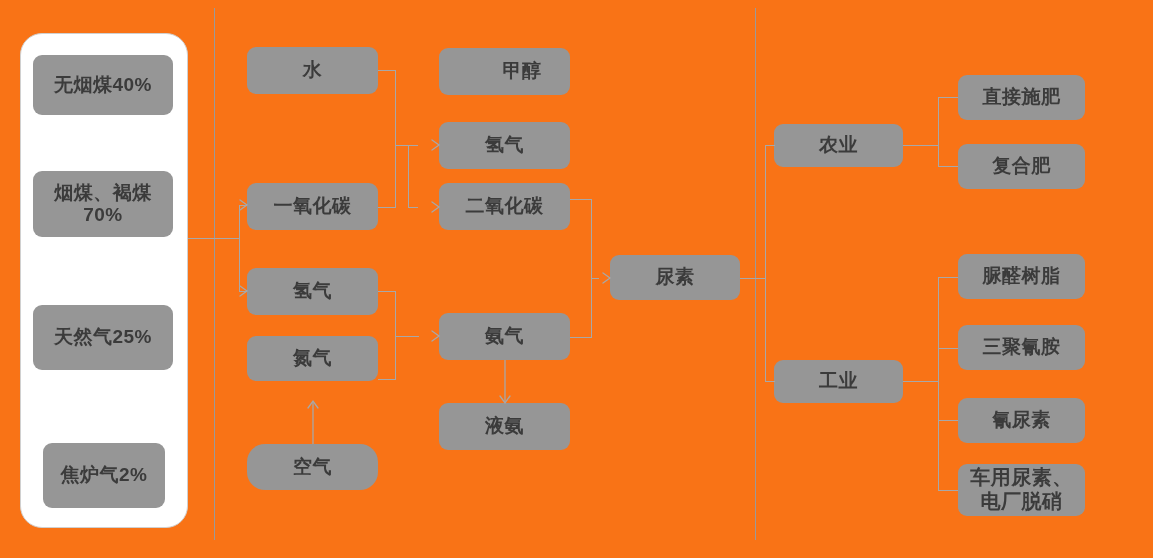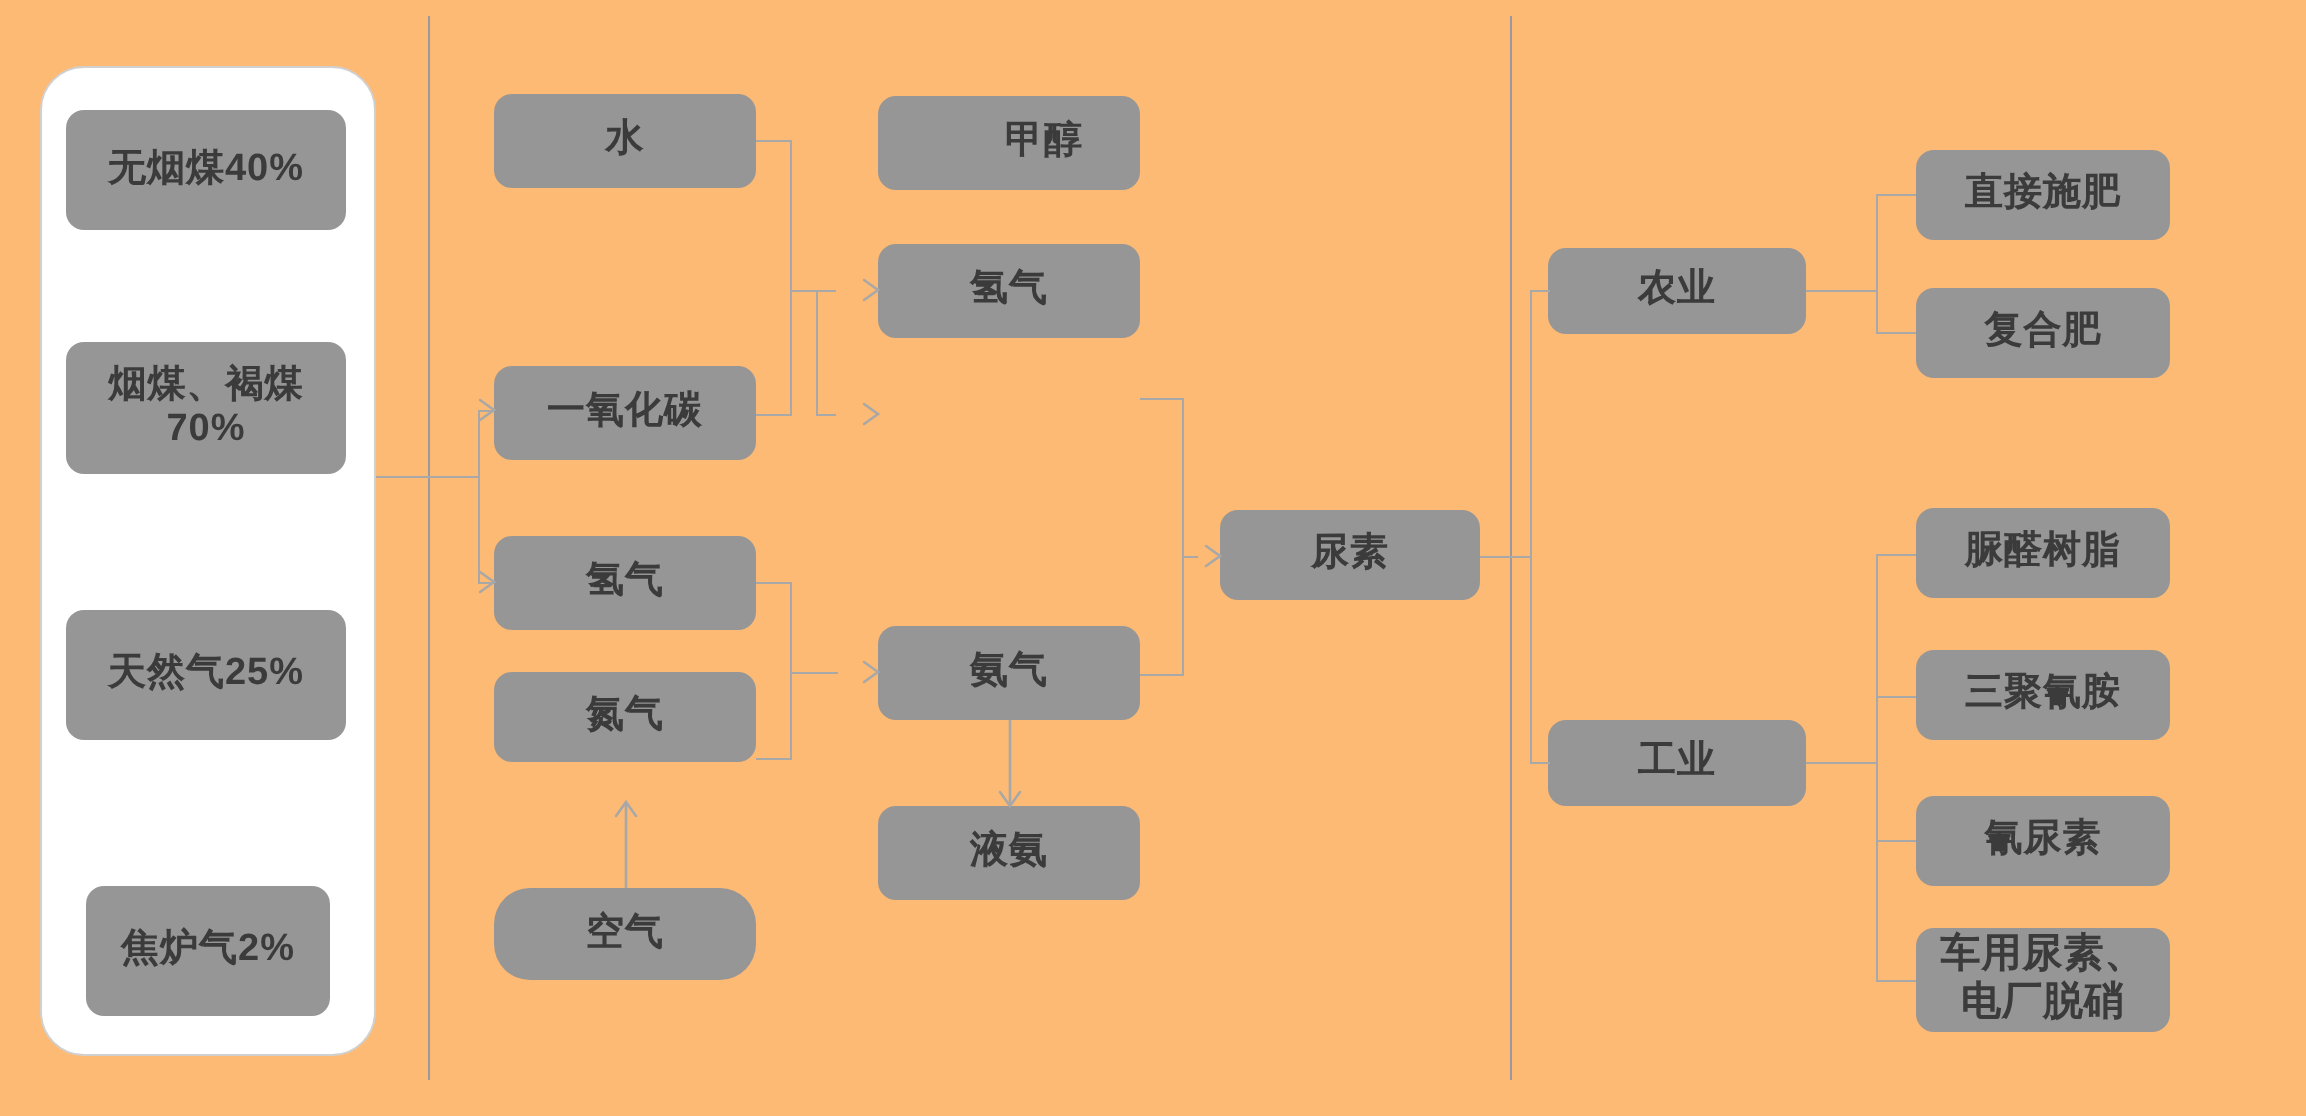--- a/index.html
+++ b/index.html
@@ -7,21 +7,21 @@
     padding: 0;
     background: #ffffff;
   }
   body {
     font-family: "Liberation Sans", "DejaVu Sans", sans-serif;
   }
   #canvas {
     position: relative;
     width: 1153px;
     height: 558px;
-    background: #fdba74;
+    background: #f97316;
     overflow: hidden;
   }
   .node {
     position: absolute;
     background: #969696;
     color: #3b3b3b;
     border-radius: 9px;
     display: flex;
     align-items: center;
     justify-content: center;
@@ -76,20 +76,21 @@
   <div class="node" style="left:33px; top:55px; width:140px; height:60px;">无烟煤40%</div>
   <div class="node" style="left:33px; top:171px; width:140px; height:66px;">烟煤、褐煤
 70%</div>
   <div class="node" style="left:33px; top:305px; width:140px; height:65px;">天然气25%</div>
   <div class="node" style="left:43px; top:443px; width:122px; height:65px;">焦炉气2%</div>
 
   <div class="node" style="left:247px; top:47px; width:131px; height:47px;">水</div>
   <div class="node" style="left:439px; top:48px; width:131px; height:47px;padding-left:39px;">甲醇</div>
   <div class="node" style="left:247px; top:183px; width:131px; height:47px;">一氧化碳</div>
   <div class="node" style="left:439px; top:122px; width:131px; height:47px;">氢气</div>
+  <div class="node" style="left:439px; top:183px; width:131px; height:47px;">二氧化碳</div>
   <div class="node" style="left:247px; top:268px; width:131px; height:47px;">氢气</div>
   <div class="node" style="left:247px; top:336px; width:131px; height:45px;">氮气</div>
   <div class="node" style="left:247px; top:444px; width:131px; height:46px;border-radius:18px;">空气</div>
   <div class="node" style="left:439px; top:313px; width:131px; height:47px;">氨气</div>
   <div class="node" style="left:439px; top:403px; width:131px; height:47px;">液氨</div>
 
   <div class="node" style="left:610px; top:255px; width:130px; height:45px;">尿素</div>
 
   <div class="node" style="left:774px; top:124px; width:129px; height:43px;">农业</div>
   <div class="node" style="left:774px; top:360px; width:129px; height:43px;">工业</div>

